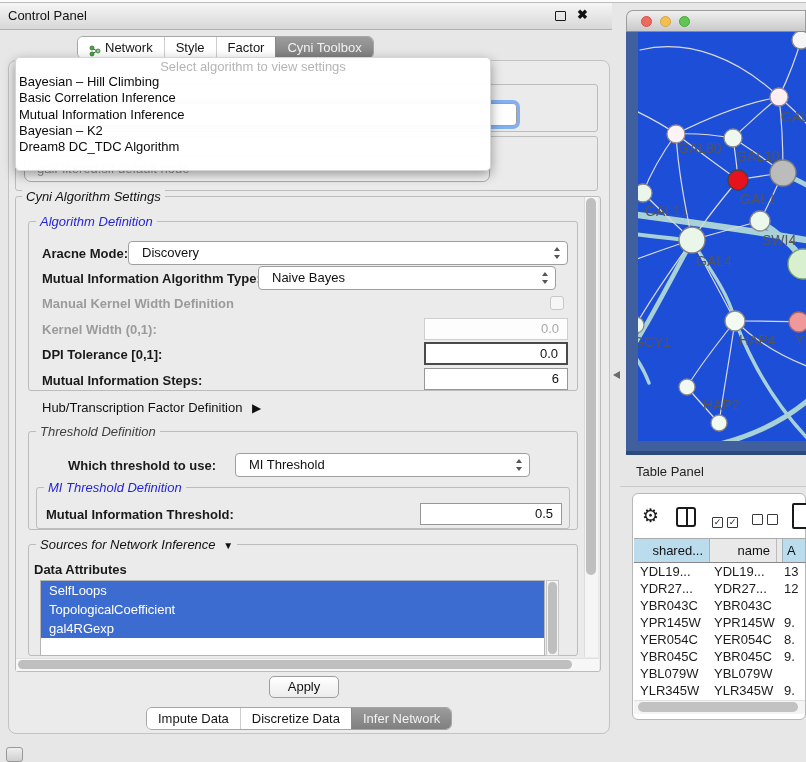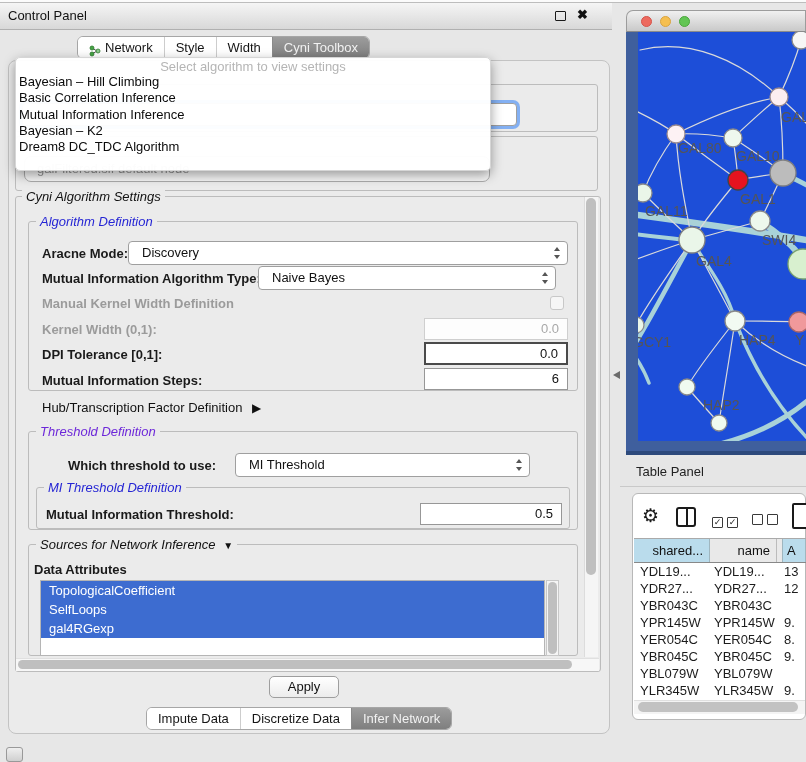--- a/index.html
+++ b/index.html
@@ -22,21 +22,21 @@
   .tab { font-size:13px; color:#151515; line-height:22px; padding:0 11px; background:#fff; border-left:1px solid #cdcdcd; display:flex; align-items:center; gap:4px; }
   .tab:first-child { border-left:none; }
   .tab.active { background:linear-gradient(#9c9c9c,#7f7f7f); color:#f2f2f2; border-left-color:#8a8a8a; }
 
   
   .card { left:8px; top:60px; width:602px; height:674px; background:#ebebeb; border:1px solid #c3c3c3; border-radius:8px; }
 
   .grp { border:1px solid #bcbcbc; border-radius:3px; }
   .grp-label { position:absolute; background:#ebebeb; padding:0 4px; font-size:13px; color:#111; white-space:nowrap;font-style:italic; }
   .lbl-blue { color:#2525d4; }
-  .lbl-green { color:#6d28d9; }
+  .lbl-green { color:#404040; }
 
   .combo { background:#fff; border:1px solid #9f9f9f; border-radius:4px; font-size:13px; color:#111; line-height:22px; padding-left:13px; }
   .combo .spin { position:absolute; right:6px; top:50%; transform:translateY(-50%); width:7px; height:12px; }
   .combo .spin:before { content:""; position:absolute; top:0; left:0; border-left:3.5px solid transparent; border-right:3.5px solid transparent; border-bottom:4px solid #555; }
   .combo .spin:after  { content:""; position:absolute; bottom:0; left:0; border-left:3.5px solid transparent; border-right:3.5px solid transparent; border-top:4px solid #555; }
 
   .fieldlbl { font-size:13px; font-weight:bold; color:#1a1a1a; white-space:nowrap; }
   .fieldlbl.dis { color:#9b9b9b; }
   .field { background:#fff; font-size:13px; color:#111; text-align:right; padding-right:8px; line-height:20px; }
   .field.dis { color:#a8a8a8; border:1px solid #cfcfcf; background:#fdfdfd; }
@@ -116,21 +116,21 @@
         <circle cx="3" cy="9" r="2" fill="#46a546" stroke="#2c7a2c" stroke-width="0.8"></circle>
         <circle cx="9" cy="6" r="2" fill="#8fd08f" stroke="#2c7a2c" stroke-width="0.8"></circle>
       </svg>
     </span>
     <span>Network</span>
   </div>
   <div class="tab">
       <span>Style</span>
     </div>
   <div class="tab">
-      <span>Width</span>
+      <span>Factor</span>
     </div>
   <div class="tab active">
       <span>Cyni Toolbox</span>
     </div>
 </div>
 
 <div class="abs card"></div>
 
 <div class="abs grp" style="left:15px; top:84px; width:583px; height:48px;"></div>
 <div class="abs" style="left:22px; top:103px; width:495px; height:23px; background:#fff; border:1px solid #9f9f9f; border-radius:4px; box-shadow:0 0 0 3px rgba(96,156,245,0.75);"></div>
@@ -195,22 +195,22 @@
 <div class="abs fieldlbl" style="left:46px; top:507px;">Mutual Information Threshold:</div>
 <div class="abs field plain" style="left:420px; top:503px; width:142px; height:22px;">0.5</div>
 
 <div class="abs grp" style="left:28px; top:544px; width:550px; height:112px;"></div>
 <div class="grp-label" style="left:36px; top:537px;">
   <span>Sources for Network Inference</span>
   <span style="font-size:10px; margin-left:4px;">▼</span>
 </div>
 <div class="abs fieldlbl" style="left:34px; top:562px;">Data Attributes</div>
 <div class="abs listbox" style="left:40px; top:580px; width:505px; height:76px;" id="attr-list">
+    <div class="list-item">SelfLoops</div>
     <div class="list-item">TopologicalCoefficient</div>
-    <div class="list-item">SelfLoops</div>
     <div class="list-item">gal4RGexp</div>
   </div>
 <div class="abs scroll-track-v" style="left:546px; top:580px; width:13px; height:76px; border:1px solid #c8c8c8;"></div>
 <div class="abs scroll-thumb" style="left:548px; top:582px; width:9px; height:72px;"></div>
 
 <div class="abs btn" style="left:269px; top:676px; width:70px; height:22px;">Apply</div>
 
 <div class="abs tabbar tabbar-bottom">
   <div class="tab">
       <span>Impute Data</span>

